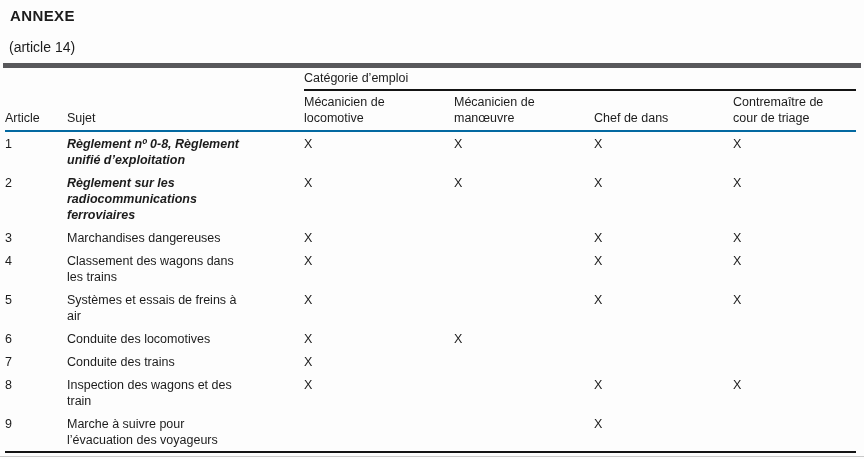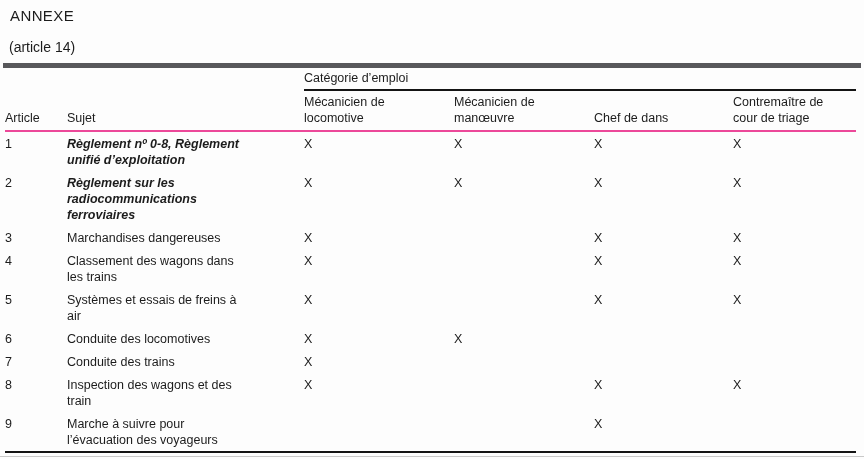--- a/index.html
+++ b/index.html
@@ -8,21 +8,21 @@
     position: relative;
     width: 864px;
     height: 459px;
     background: #fdfdfd;
     font-family: "Liberation Sans", sans-serif;
     color: #1c1c1c;
     overflow: hidden;
   }
   .doc-title {
     font-size: 15px;
-    font-weight: normal;
+    font-weight: bold;
     letter-spacing: 0.4px;
     margin: 7px 0 0 10px;
   }
   .doc-subtitle {
     font-size: 14px;
     margin: 15px 0 0 9px;
   }
   .divider-bar {
     height: 5px;
     background: #58585b;
@@ -45,21 +45,21 @@
     line-height: 16px;
     font-weight: normal;
     text-align: left;
     vertical-align: bottom;
   }
   th.cat-group {
     border-bottom: 2px solid #141414;
     padding: 2px 0 3px 0;
   }
   thead th.col-head, thead th.stub-head {
-    border-bottom: 2px solid #ec4899;
+    border-bottom: 2px solid #0369a1;
     padding: 3px 4px 4px 0;
     white-space: pre-line;
   }
   tbody td {
     vertical-align: top;
     padding: 4px 0 3px 0;
   }
   td.subject { white-space: pre-line; padding-right: 14px; }
   td.subject.italic { font-style: italic; font-weight: bold; }
   tbody tr:last-child td { border-bottom: 2px solid #141414; }

